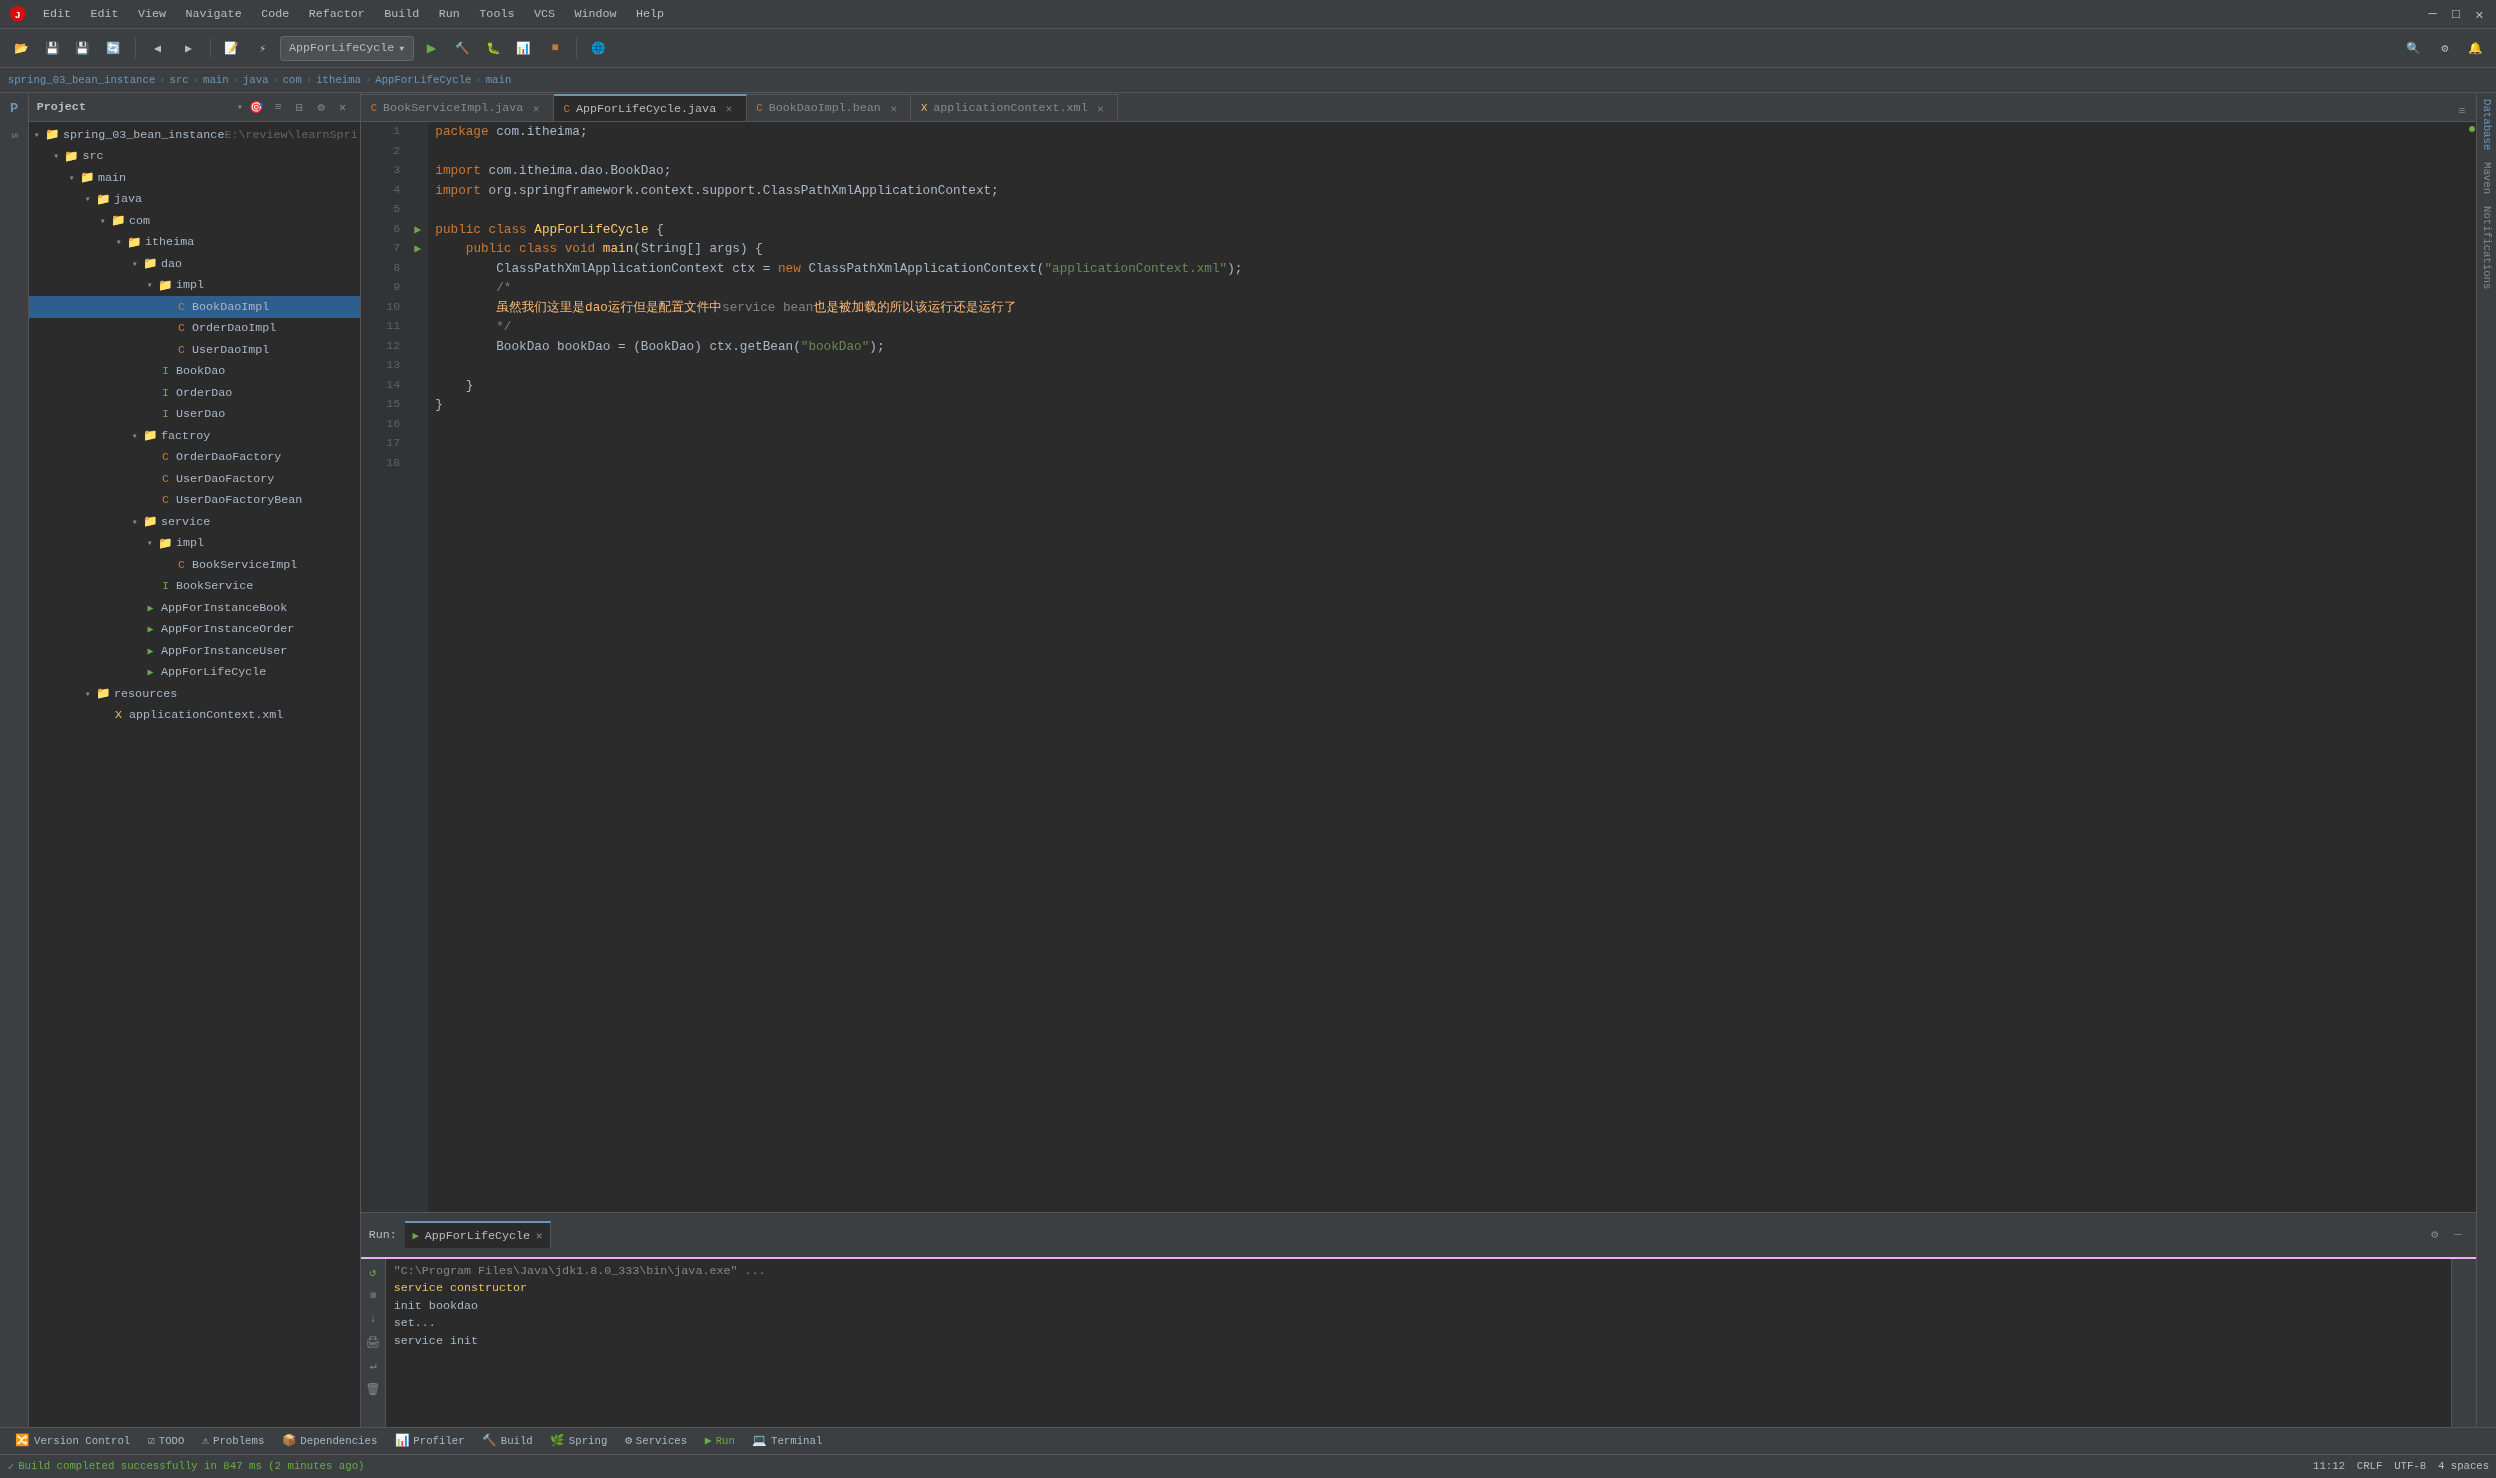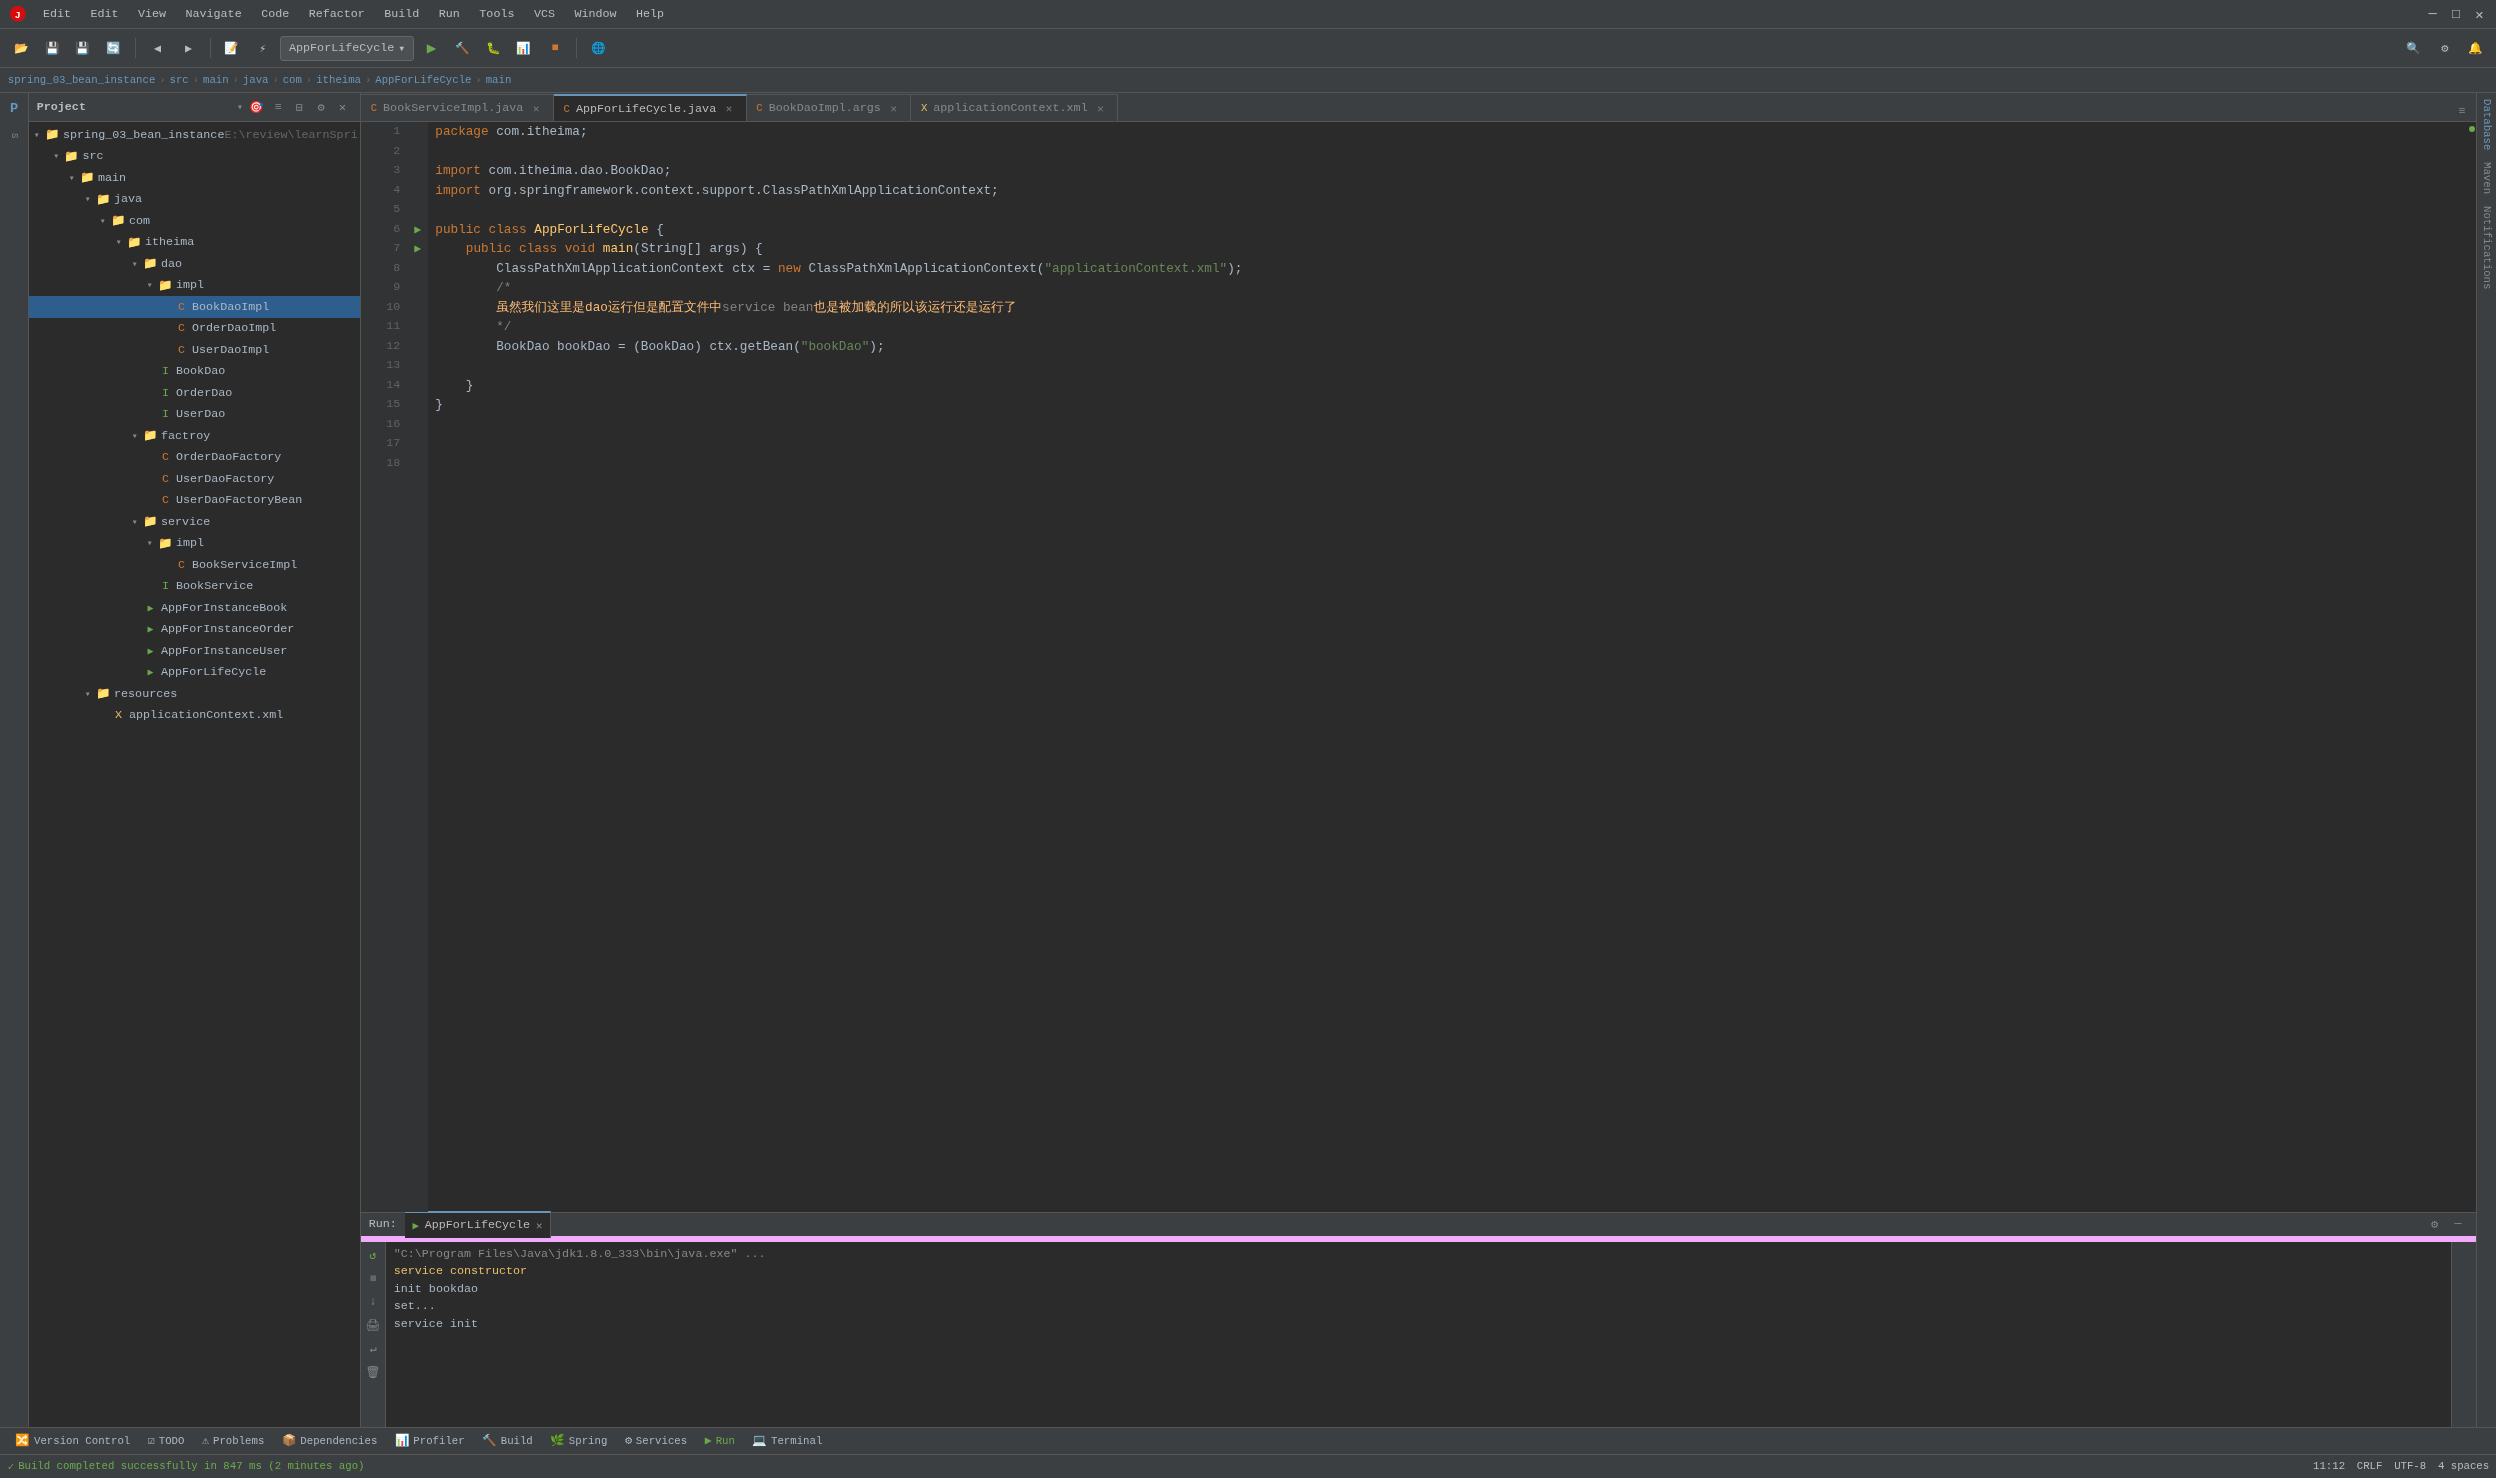--- a/index.html
+++ b/index.html
@@ -328,25 +328,25 @@
     .bottom-area {
       height: 215px;
       display: flex;
       flex-direction: column;
       background: #2b2b2b;
       border-top: 1px solid #555;
       flex-shrink: 0;
     }
     .run-tab-bar {
       background: #3c3f41;
-      height: 29px;
+      height: 46px;
       display: flex;
       align-items: center;
       padding: 0 7.8px;
-      border-bottom: 6px solid #f0abfc;
+      border-bottom: 2px solid #f0abfc;
       gap: 7.8px;
     }
     .run-label {
       color: #bbb;
       font-size: 11.7px;
     }
     .run-tab {
       height: 27px;
       padding: 0 7.8px;
       display: flex;
@@ -823,21 +823,21 @@
         <span>BookServiceImpl.java</span>
         <span class="tab-close">✕</span>
       </div>
       <div class="tab active">
         <span class="tab-icon" style="color:#cc7832;">C</span>
         <span>AppForLifeCycle.java</span>
         <span class="tab-close">✕</span>
       </div>
       <div class="tab">
         <span class="tab-icon" style="color:#cc7832;">C</span>
-        <span>BookDaoImpl.args</span>
+        <span>BookDaoImpl.bean</span>
         <span class="tab-close">✕</span>
       </div>
       <div class="tab">
         <span class="tab-icon" style="color:#e8bf6a;">X</span>
         <span>applicationContext.xml</span>
         <span class="tab-close">✕</span>
       </div>
       <div class="tab-bar-end">
         <div class="panel-toolbar-btn">≡</div>
       </div>

